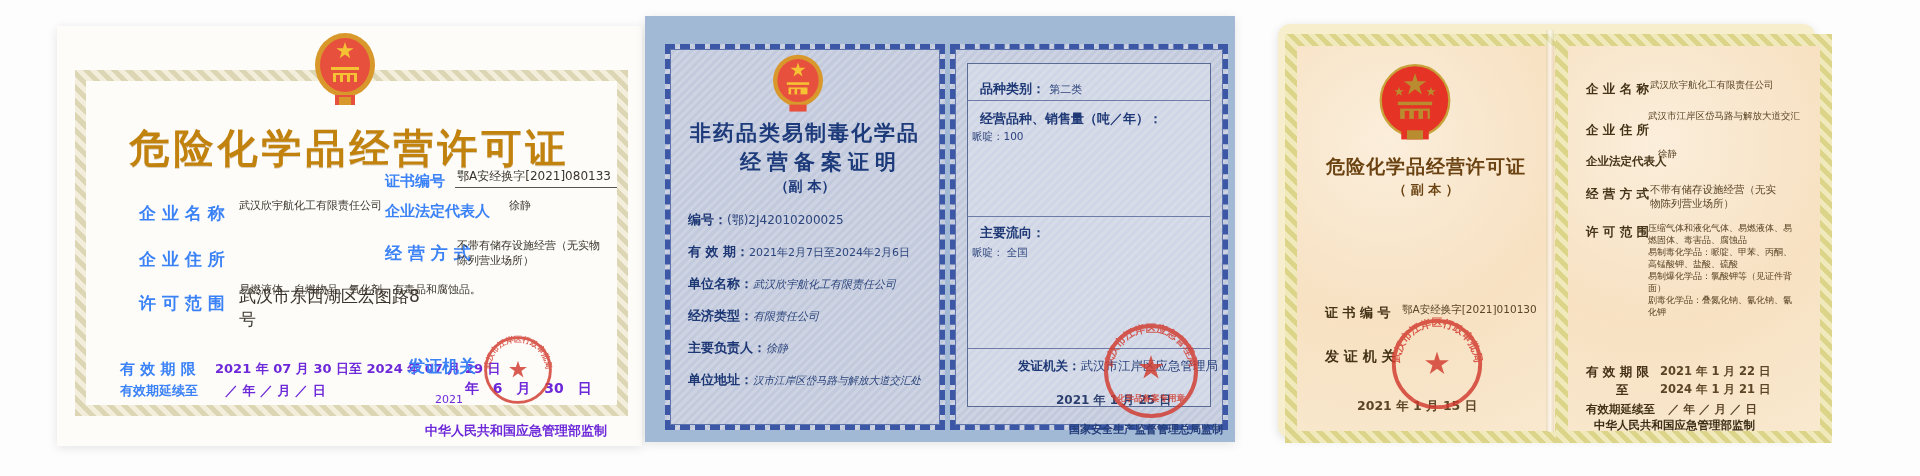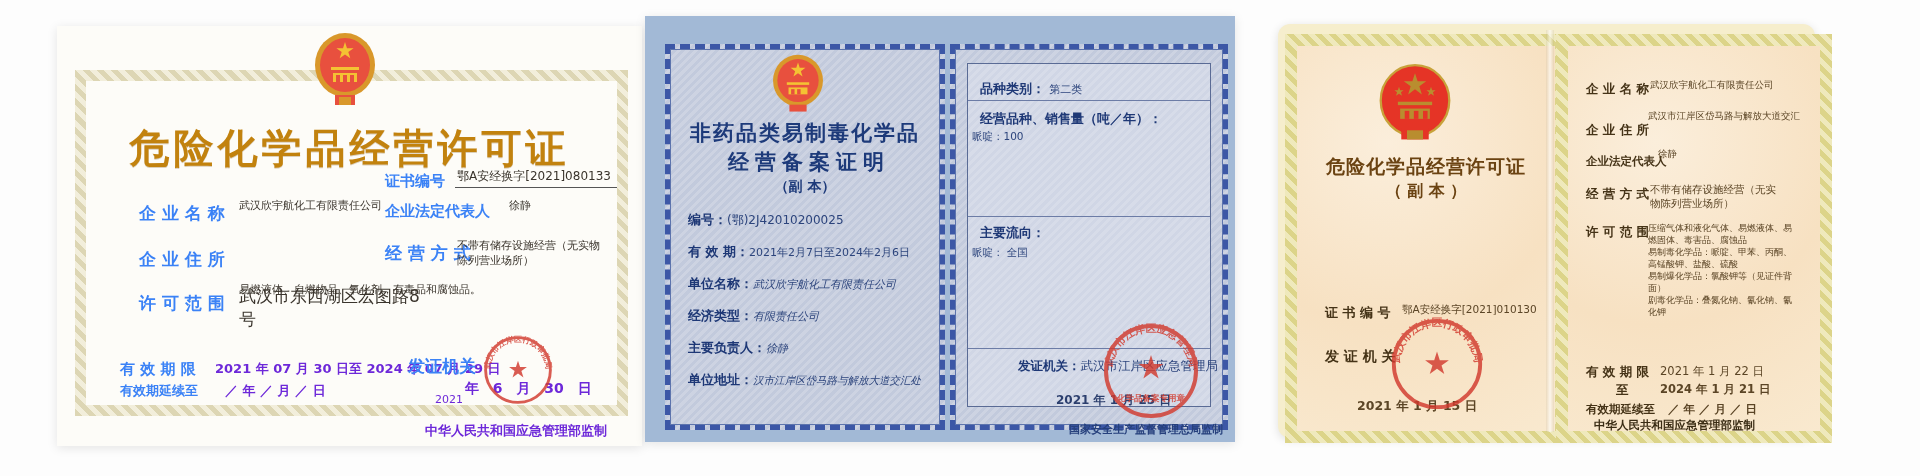--- a/index.html
+++ b/index.html
@@ -122,21 +122,21 @@
           <ellipse cx="32" cy="32" rx="24" ry="25" fill="#e8503e"></ellipse>
           <polygon points="32,11 34,17.2 40.6,17.2 35.3,21.1 37.3,27.3 32,23.4 26.7,27.3 28.7,21.1 23.4,17.2 30,17.2" fill="#f4c233"></polygon>
           <rect x="19" y="34" width="26" height="3" fill="#f4c233"></rect>
           <rect x="21" y="40" width="22" height="8" fill="#f4c233"></rect>
           <rect x="24" y="42" width="4" height="6" fill="#e8503e"></rect>
           <rect x="31" y="42" width="4" height="6" fill="#e8503e"></rect>
           <rect x="22" y="60" width="20" height="8" fill="#e8503e"></rect>
         </svg>
       </div>
       <div class="abs navy" style="left:0;top:70px;width:100%;text-align:center;font-size:21px;font-weight:bold;letter-spacing:2px;font-family:'DejaVu Serif',serif;">非药品类易制毒化学品</div>
-      <div class="abs navy" style="left:4px;top:99px;width:100%;text-align:center;font-size:21px;font-weight:bold;letter-spacing:6px;font-family:'DejaVu Serif',serif;">经营备案证明</div>
+      <div class="abs navy" style="left:16px;top:99px;width:100%;text-align:center;font-size:21px;font-weight:bold;letter-spacing:6px;font-family:'DejaVu Serif',serif;">经营备案证明</div>
       <div class="abs navy" style="left:0;top:129px;width:100%;text-align:center;font-size:14px;font-weight:bold;">（副  本）</div>
 
       <div class="abs" style="left:18px;top:162px;font-size:13px;">
         <span class="mid-lbl">编号：</span><span class="mid-val" style="font-size:12px;">(鄂)2J42010200025</span>
       </div>
       <div class="abs" style="left:18px;top:194px;font-size:13px;">
         <span class="mid-lbl">有 效 期：</span><span class="mid-val" style="font-size:11px;">2021年2月7日至2024年2月6日</span>
       </div>
       <div class="abs" style="left:18px;top:226px;font-size:13px;">
         <span class="mid-lbl">单位名称：</span><span class="mid-val" style="font-size:11px;font-style:italic;">武汉欣宇航化工有限责任公司</span>
@@ -203,21 +203,21 @@
           <rect x="17" y="33" width="30" height="3" fill="#b98d2f"></rect>
           <rect x="19" y="39" width="26" height="9" fill="#b98d2f"></rect>
           <rect x="23" y="41" width="4" height="7" fill="#e53426"></rect>
           <rect x="31" y="41" width="4" height="7" fill="#e53426"></rect>
           <rect x="39" y="41" width="4" height="7" fill="#e53426"></rect>
           <rect x="20" y="56" width="24" height="10" fill="#e53426"></rect>
           <rect x="25" y="58" width="14" height="8" fill="#b98d2f"></rect>
         </svg>
       </div>
       <div class="abs brown-title" style="left:0;top:108px;width:100%;text-align:center;font-size:19px;letter-spacing:1px;">危险化学品经营许可证</div>
-      <div class="abs brown-title" style="left:0;top:135px;width:100%;text-align:center;font-size:16px;">（ 副  本 ）</div>
+      <div class="abs brown-title" style="left:0;top:135px;width:100%;text-align:center;font-size:13px;">（ 副  本 ）</div>
 
       <div class="abs rt-lbl" style="left:28px;top:258px;font-size:13px;">证 书 编 号</div>
       <div class="abs rt-val" style="left:105px;top:257px;font-size:10.5px;">鄂A安经换字[2021]010130</div>
 
       <div class="abs rt-lbl" style="left:28px;top:302px;font-size:14px;">发 证 机 关</div>
       <div class="abs rt-val" style="left:60px;top:352px;font-size:12.5px;font-weight:bold;">2021  年  1 月  15 日</div>
 
       <div class="abs seal" style="left:92px;top:270px;width:96px;height:96px;">
         <svg width="96" height="96" viewBox="0 0 100 100">
           <circle cx="50" cy="50" r="45" fill="none" stroke="#d23a2e" stroke-width="4"></circle>
@@ -247,21 +247,21 @@
 
       <div class="abs rt-lbl" style="left:18px;top:178px;font-size:12.5px;">许 可 范 围</div>
       <div class="abs rt-val" style="left:80px;top:176px;font-size:9px;width:152px;line-height:12px;">
         <div>压缩气体和液化气体、易燃液体、易燃固体、毒害品、腐蚀品</div>
         <div>易制毒化学品：哌啶、甲苯、丙酮、高锰酸钾、盐酸、硫酸</div>
         <div>易制爆化学品：氯酸钾等（见证件背面）</div>
         <div>剧毒化学品：叠氮化钠、氰化钠、氰化钾</div>
       </div>
 
       <div class="abs rt-lbl" style="left:18px;top:318px;font-size:12.5px;">有 效 期 限</div>
-      <div class="abs rt-val" style="left:92px;top:318px;font-size:11.5px;font-weight:normal;">2021  年  1 月  22 日</div>
+      <div class="abs rt-val" style="left:92px;top:318px;font-size:11.5px;font-weight:bold;">2021  年  1 月  22 日</div>
       <div class="abs rt-lbl" style="left:48px;top:336px;font-size:12.5px;">至</div>
       <div class="abs rt-val" style="left:92px;top:336px;font-size:11.5px;font-weight:bold;">2024  年  1 月  21 日</div>
       <div class="abs rt-lbl" style="left:18px;top:356px;font-size:11.5px;">有效期延续至</div>
       <div class="abs rt-val" style="left:100px;top:356px;font-size:11.5px;font-weight:bold;">／ 年  ／ 月  ／ 日</div>
     </div>
 
     <div class="abs footer-txt" style="left:316px;top:394px;font-size:11.5px;color:#3a2c14;">中华人民共和国应急管理部监制</div>
   </div>
 
 </div>

